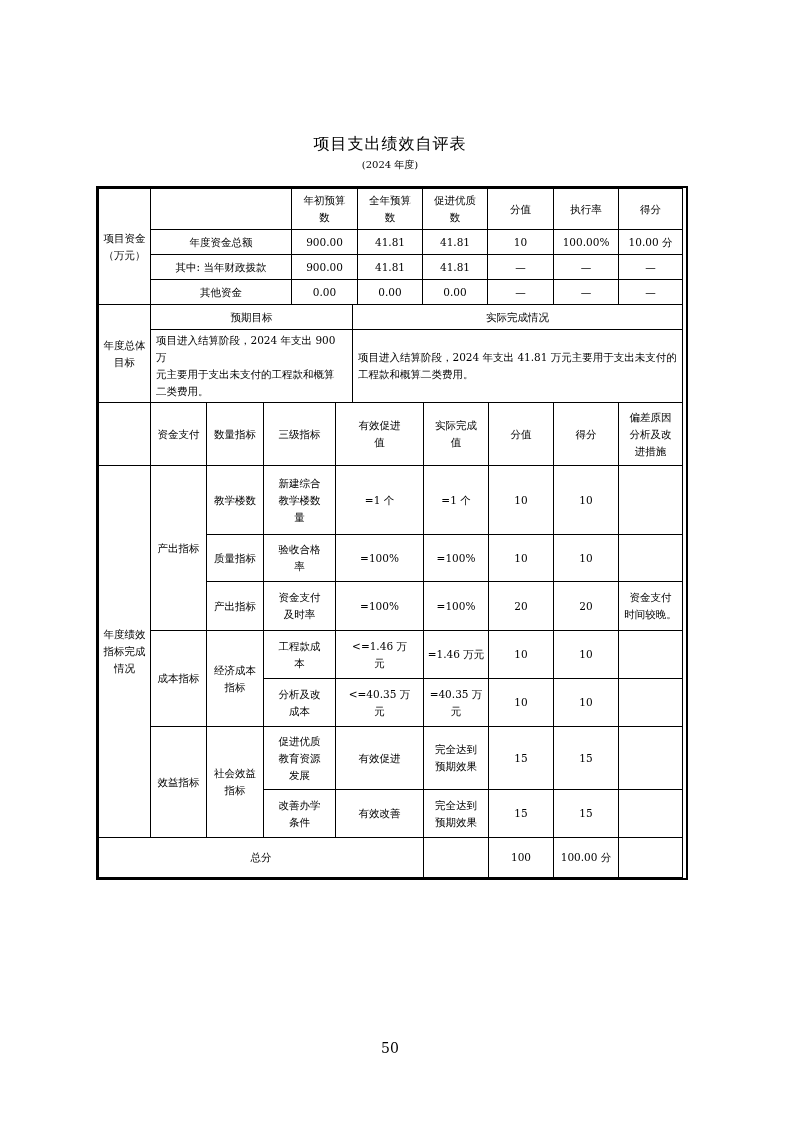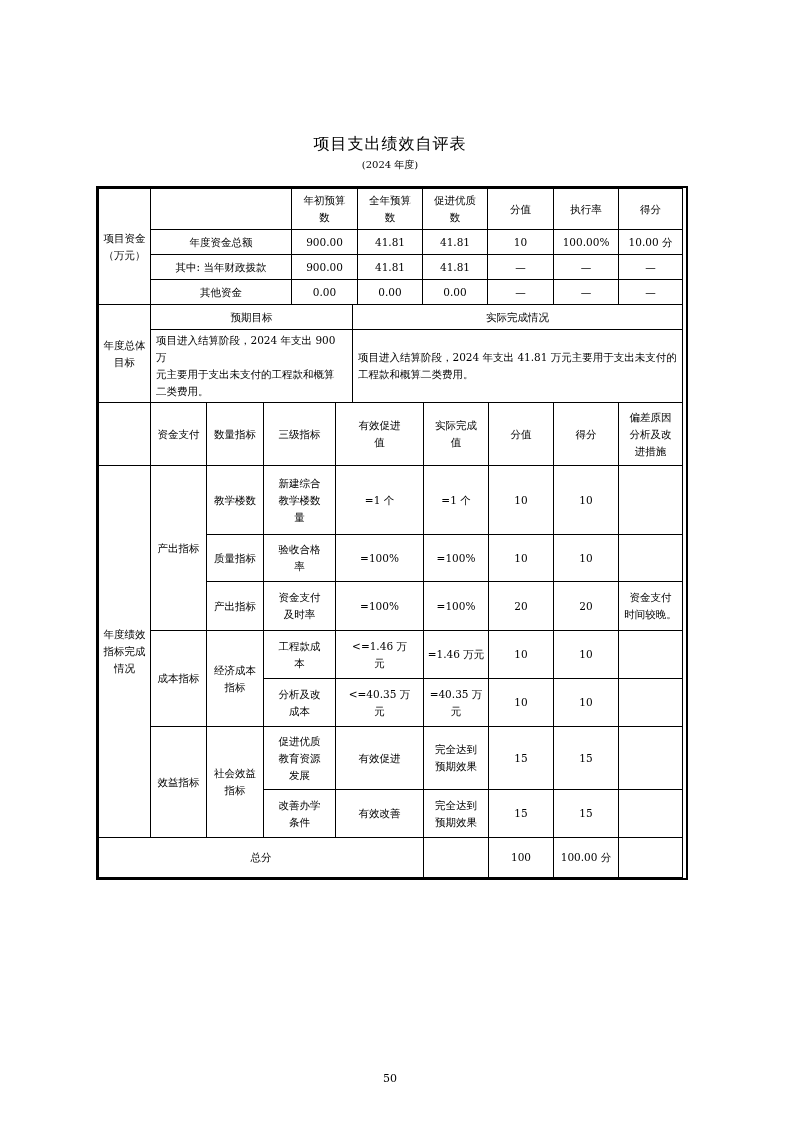--- a/index.html
+++ b/index.html
@@ -13,21 +13,21 @@
   table.t{border-collapse:collapse;table-layout:fixed;width:584px;}
   table.t + table.t{margin-top:-1px;}
   .t td{border:1px solid #000;text-align:center;vertical-align:middle;
         font-size:10.5px;line-height:1.62;padding:1px 3px;white-space:pre-line;
         overflow:hidden;word-break:break-all;}
   td.txt-left{text-align:left;padding:2px 5px;}
   tr.h22 td{height:22px;} tr.h38 td{height:38px;} tr.h68 td{height:68px;}
   tr.h60 td{height:60px;} tr.h66 td{height:66px;} tr.h44 td{height:44px;}
   tr.h46 td{height:46px;} tr.h45 td{height:45px;} tr.h37 td{height:37px;}
   .page-number{position:absolute;left:96px;top:1040px;width:588px;text-align:center;
-               font-size:11px;margin-top:32px;}
+               font-size:14px;}
 </style>
 </head>
 <body>
 
 <div class="sheet">
 
   <div class="doc-title">项目支出绩效自评表</div>
   <div class="doc-subtitle">(2024 年度)</div>
 
   <div class="table-wrap">

